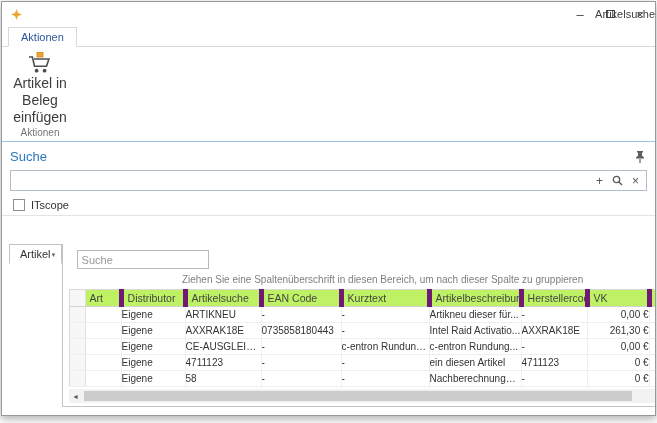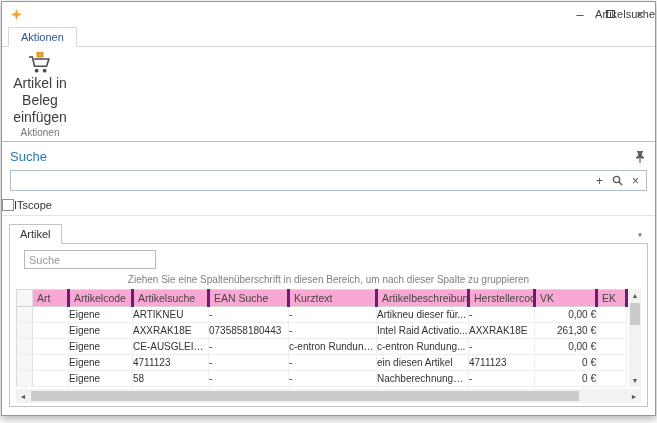--- a/index.html
+++ b/index.html
@@ -23,40 +23,40 @@
   .big-button .lbl span{display:block;font-size:14px;color:#3c3c3c;line-height:1.2;text-align:center}
   .group-label{font-size:10px;color:#767676;padding:1px 0 3px;text-align:center}
 
   
   .filter-header{display:flex;align-items:center;justify-content:space-between;padding:7px 10px 3px 8px}
   .filter-title{font-size:13px;color:#2a77bd}
   .pin{display:inline-flex;cursor:default}
   .filter-inputrow{margin:3px 8px;height:21px;border:1px solid #b4bec8;display:flex;align-items:center;padding:0 7px;background:#fff}
   .filter-input{flex:1;border:none;outline:none;font-size:11px;font-family:inherit;color:#333;background:transparent}
   .input-icons{display:flex;align-items:center;gap:9px;color:#555;font-size:12px;line-height:1}
-  .itscope-row{height:22px;display:flex;align-items:center;border-bottom:1px solid #e4e4e4}
+  .itscope-row{height:22px;display:flex;align-items:center;gap:6px;padding-left:11px;border-bottom:1px solid #e4e4e4}
   .checkbox{width:12px;height:12px;border:1px solid #8f8f8f;background:#fff;flex:none}
   .itscope-label{font-size:11px;color:#333}
   .spacer{flex:1}
 
   
-  .result-area{flex:none;margin:0 7px 8px;display:flex;flex-direction:column}
+  .result-area{flex:none;margin:0 7px 8px;display:flex;flex-direction:row}
   .result-tabs{display:flex;align-items:flex-end;border-bottom:1px solid #c3c3c3;position:relative;height:20px}
   .rtab{font-size:11px;padding:3px 10px;color:#555;margin-bottom:-1px;cursor:default}
   .rtab.active{background:#fff;border:1px solid #c3c3c3;border-bottom-color:#fff;color:#333}
   .tabs-chevron{position:absolute;right:5px;bottom:5px;font-size:6px;color:#666}
   .panel{border:1px solid #c3c3c3;border-top:none;padding:6px 6px 3px;background:#fff}
   .grid-search{width:132px;height:19px;border:1px solid #b9b9b9;font-size:11px;font-family:inherit;padding:0 4px;outline:none;margin-left:8px;color:#444}
   .grid-search::placeholder{color:#999}
   .group-hint{font-size:10px;color:#808080;text-align:center;margin:5px 0 4px}
 
   .grid-wrap{display:flex;align-items:stretch}
   table{border-collapse:collapse;table-layout:fixed;width:610px;flex:none;border:1px solid #d9d9d9}
-  th{background:#f9a8d4;font-weight:normal;font-size:10.5px;color:#454545;text-align:left;padding:2px 4px;
-     border-right:3px solid #701a75;border-bottom:1px solid #d3d3d3;height:17px;overflow:hidden;white-space:nowrap}
+  th{background:#bef264;font-weight:normal;font-size:10.5px;color:#454545;text-align:left;padding:2px 4px;
+     border-right:5px solid #701a75;border-bottom:1px solid #d3d3d3;height:17px;overflow:hidden;white-space:nowrap}
   td{font-size:10px;color:#333;padding:0 0;border-right:1px solid #efefef;border-bottom:1px solid #efefef;
      height:16px;overflow:hidden;white-space:nowrap;text-overflow:ellipsis}
   td.num{text-align:right}
   th.ind,td.ind{background:#f7f7f7;border-right:1px solid #e0e0e0}
 
   .vscroll{width:14px;margin-left:1px;background:#f2f2f2;display:flex;flex-direction:column;align-items:center}
   .vs-btn{height:13px;width:100%;display:flex;align-items:center;justify-content:center;font-size:7px;color:#555}
   .vs-thumb{width:10px;height:22px;background:#cbcbcb;margin-top:1px}
   .vs-space{flex:1}
   .hscroll{height:14px;margin-top:2px;background:#f2f2f2;display:flex;align-items:center;width:625px}
@@ -163,23 +163,23 @@
             <col style="width:88px">
               <col style="width:92px">
               <col style="width:66px">
               <col style="width:62px">
               <col style="width:30px">
           </colgroup>
           <tbody>
               <tr>
             <th class="ind"></th>
             <th>Art</th>
-            <th>Artikelcode</th>
+            <th>Distributor</th>
             <th>Artikelsuche</th>
-            <th>EAN Suche</th>
+            <th>EAN Code</th>
             <th>Kurztext</th>
             <th>Artikelbeschreibung</th>
             <th>Herstellercode</th>
             <th>VK</th>
             <th>EK</th>
           </tr>
           <tr>
             <td class="ind"></td>
             <td></td>
             <td>Eigene</td>

